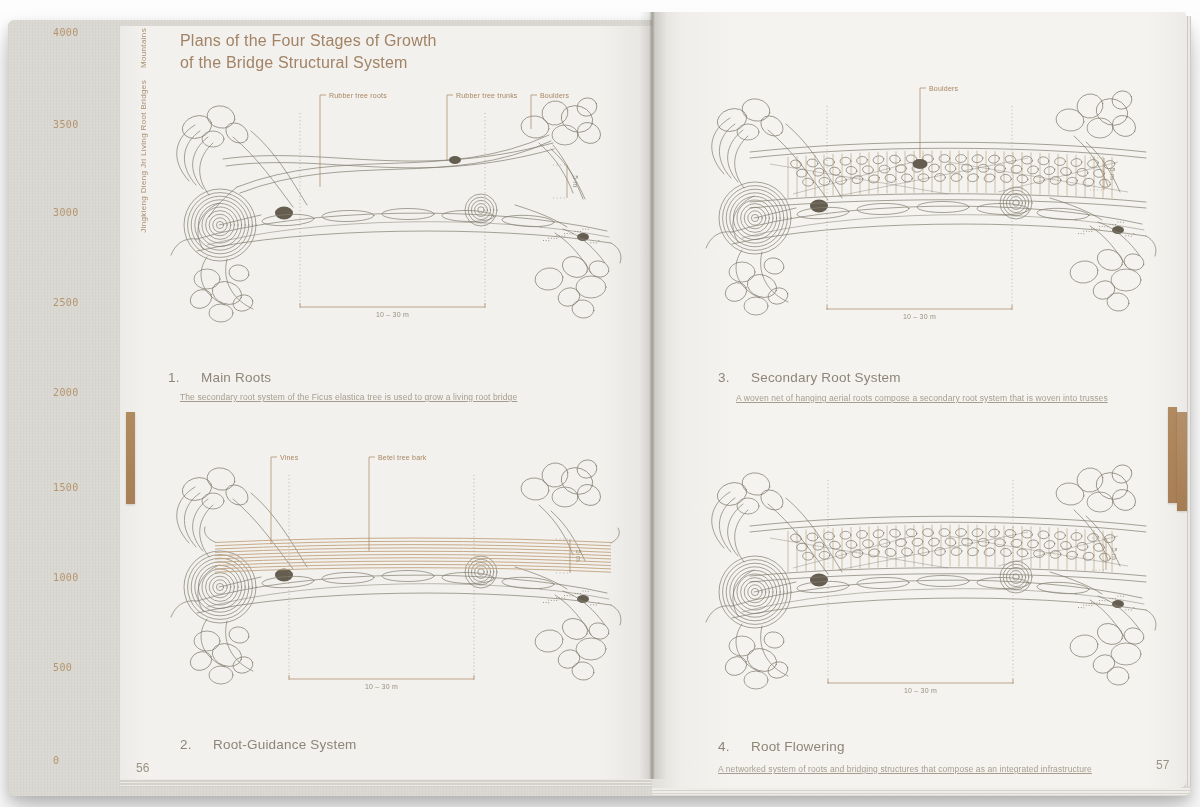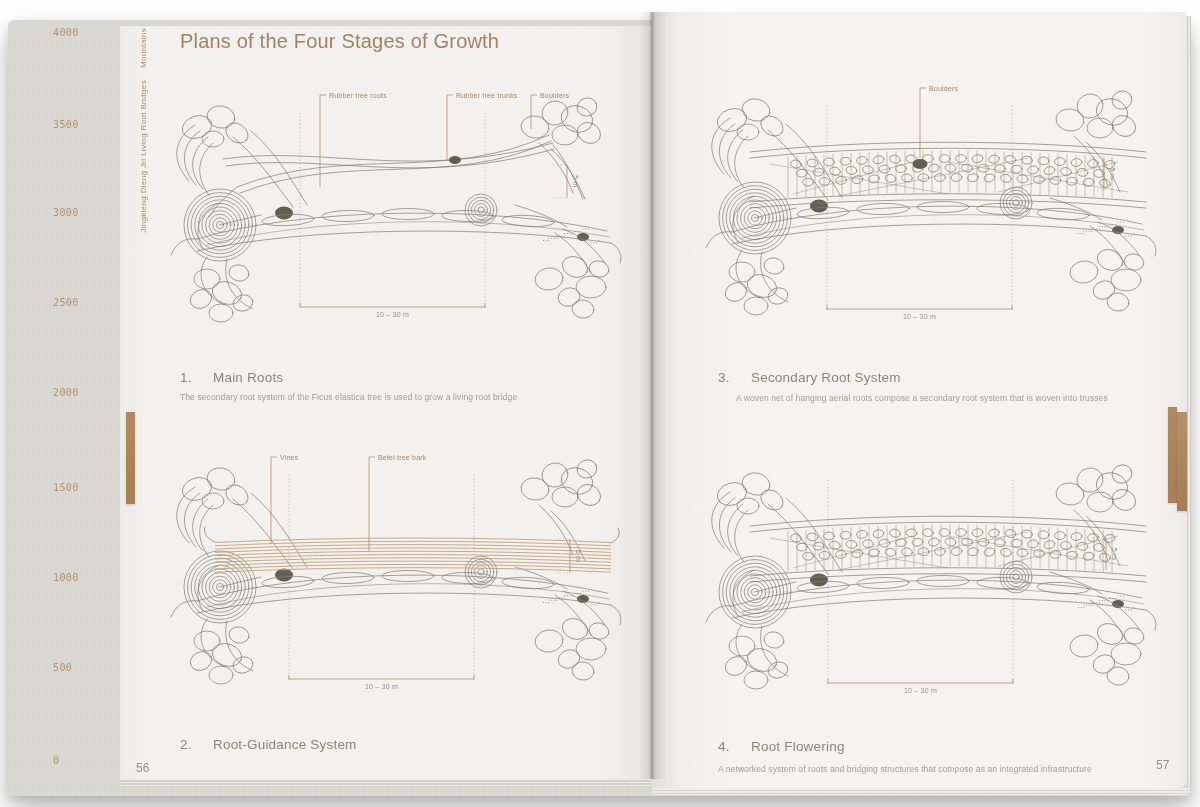--- a/index.html
+++ b/index.html
@@ -28,24 +28,24 @@
                background:repeating-linear-gradient(180deg,#efede9 0 1.6px,#d6d3cd 1.6px 3px);}
   .fore-edge{position:absolute;left:1186px;top:16px;width:5px;height:770px;
              background:repeating-linear-gradient(90deg,#eceae6 0 1.2px,#cdcac3 1.2px 2.4px);}
   .tab{position:absolute;background:linear-gradient(180deg,#b08a60,#a87f56);box-shadow:0 1px 2px rgba(0,0,0,.15);}
   .tab-left{left:126px;top:412px;width:9px;height:92px;}
   .tab-r1{left:1168px;top:407px;width:9px;height:96px;}
   .tab-r2{left:1177px;top:412px;width:10px;height:99px;background:linear-gradient(180deg,#b4906a,#a67d52);}
   
   .vtext{position:absolute;writing-mode:vertical-rl;transform:rotate(180deg);
          color:#a98e6c;font-size:8px;letter-spacing:.35px;white-space:nowrap;}
-  .title{position:absolute;left:180px;top:30px;font-size:20px;line-height:22px;color:#a28365;letter-spacing:.2px;}
+  .title{position:absolute;left:180px;top:30px;font-size:16px;line-height:22px;color:#a28365;letter-spacing:.2px;}
   .sec-head{position:absolute;font-size:13.5px;color:#8e8577;letter-spacing:.2px;}
   .sec-num{display:inline-block;width:33px;}
-  .sec-cap{position:absolute;font-size:8.5px;color:#a79d8e;letter-spacing:.1px;}
+  .sec-cap{position:absolute;font-size:8.5px;color:#a79d8e;letter-spacing:.1px;text-decoration:underline;}
   .pagenum{position:absolute;font-size:12px;color:#9b9284;}
   .diagram{position:absolute;width:460px;height:250px;}
   .diagram svg text{font-family:"Liberation Sans",sans-serif;letter-spacing:.2px;}
 </style>
 </head>
 <body>
 
 <div class="scene">
 
   <div class="cover">
@@ -69,20 +69,21 @@
   <div class="fore-edge"></div>
   <div class="tab tab-left"></div>
   <div class="tab tab-r1"></div>
   <div class="tab tab-r2"></div>
 
   <span class="vtext" style="left:139px;top:28px">Mountains</span>
   <span class="vtext" style="left:139px;top:80px">Jingkieng Dieng Jri Living Root Bridges</span>
 
   <div class="title">
     <div>Plans of the Four Stages of Growth</div>
+    <div>of the Bridge Structural System</div>
   </div>
 
   <div class="diagram" id="dg0" style="left:163px;top:85px"><svg viewBox="0 0 460 250" width="460" height="250">
         <g fill="none" stroke="#837c6e" stroke-width="0.7" stroke-linecap="round">
           <ellipse cx="34" cy="42" rx="15" ry="11" transform="rotate(-18 34 42)"></ellipse>
           <ellipse cx="58" cy="32" rx="14" ry="11" transform="rotate(12 58 32)"></ellipse>
           <ellipse cx="74" cy="48" rx="12" ry="9" transform="rotate(35 74 48)"></ellipse>
           <ellipse cx="50" cy="54" rx="11" ry="8" transform="rotate(0 50 54)"></ellipse>
           <ellipse cx="372" cy="42" rx="14" ry="11" transform="rotate(8 372 42)"></ellipse>
           <ellipse cx="392" cy="28" rx="13" ry="12" transform="rotate(-12 392 28)"></ellipse>
@@ -754,21 +755,21 @@
         <g stroke="#99907f" stroke-width="0.6" stroke-dasharray="1,2.6" fill="none">
           <path d="M130,28 L130,231"></path>
           <path d="M315,28 L315,231"></path>
           <path d="M394,86 L408,86"></path>
           <path d="M394,118 L408,118"></path>
         </g>
         <text x="222.5" y="241" font-size="7" fill="#99907f" stroke="none" text-anchor="middle">10 – 30 m</text>
         <text x="414" y="102" font-size="7" fill="#99907f" stroke="none" text-anchor="middle" transform="rotate(90 414 102)">5 m</text>
       </svg></div>
 
-  <div class="sec-head" style="left:180px;top:370px">
+  <div class="sec-head" style="left:168px;top:370px">
     <span class="sec-num">1.</span><span>Main Roots</span>
   </div>
   <div class="sec-cap" style="left:180px;top:392px">The secondary root system of the Ficus elastica tree is used to grow a living root bridge</div>
 
   <div class="sec-head" style="left:180px;top:737px">
     <span class="sec-num">2.</span><span>Root-Guidance System</span>
   </div>
 
   <div class="pagenum" style="left:136px;top:761px">56</div>
 

